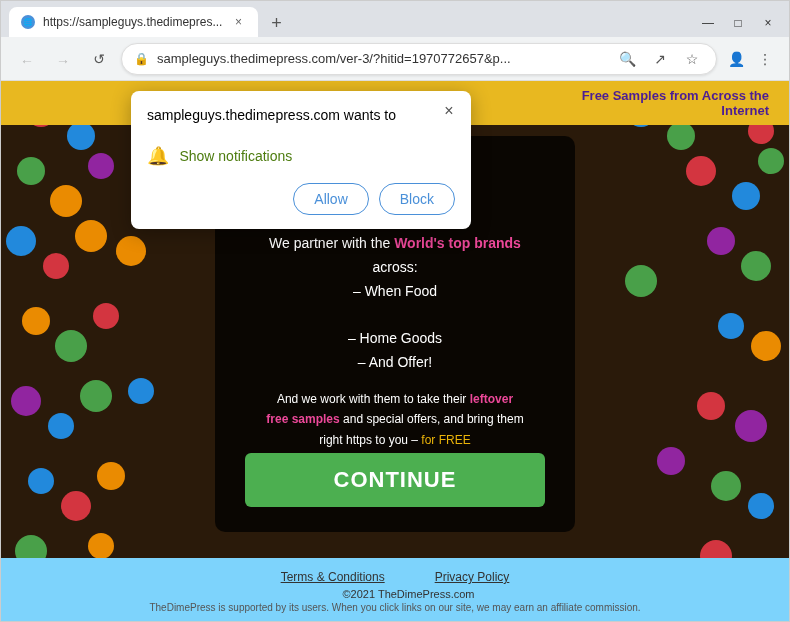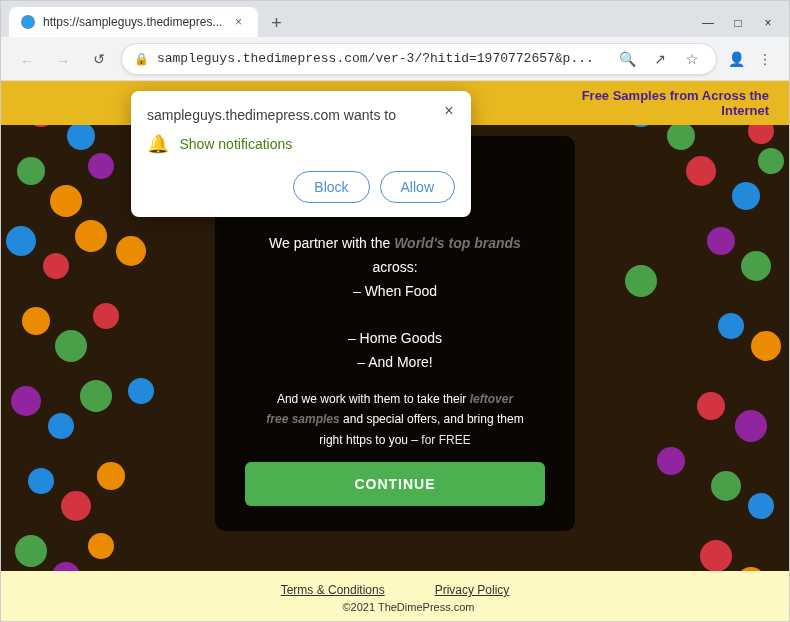--- a/index.html
+++ b/index.html
@@ -143,21 +143,20 @@
       font-size: 12px;
     }
 
     .url-text {
       flex: 1;
       font-size: 13px;
       color: #333;
       white-space: nowrap;
       overflow: hidden;
       text-overflow: ellipsis;
-      font-family: Liberation Mono, monospace;
     }
 
     .url-icons {
       display: flex;
       gap: 8px;
       align-items: center;
     }
 
     .icon-btn {
       color: #555;
@@ -250,58 +249,57 @@
       text-decoration: line-through;
     }
 
     .partner-text {
       font-size: 14px;
       color: white;
       line-height: 1.7;
     }
 
     .highlight-blue {
-      color: #737373;
+      color: #ec4899;
       font-weight: bold;
-      font-style: italic;
     }
 
     .extra-text {
       font-size: 12px;
       color: white;
       margin-top: 14px;
       line-height: 1.7;
     }
 
     .free-highlight {
-      color: #e5e5e5;
+      color: #eab308;
       margin-top: 35px;
     }
 
     .continue-btn {
-      margin-top: 12px;
+      margin-top: 3px;
       background: #4caf50;
       color: white;
       border: none;
       border-radius: 6px;
       width: 100%;
       padding: 14px;
-      font-size: 14px;
+      font-size: 22px;
       font-weight: bold;
       cursor: pointer;
       letter-spacing: 1px;
     }
 
     
     .page-footer {
       position: absolute;
       bottom: 0;
       left: 0;
       right: 0;
-      background: #fef9c3;
+      background: #7dd3fc;
       padding: 12px 0 8px;
       text-align: center;
       z-index: 5;
     }
 
     .footer-links {
       display: flex;
       justify-content: center;
       gap: 50px;
       font-size: 12px;
@@ -349,22 +347,22 @@
       cursor: pointer;
       width: 20px;
       height: 20px;
       display: flex;
       align-items: center;
       justify-content: center;
     }
 
     .popup-title {
       font-size: 14px;
-      color: #404040;
-      margin-bottom: 10px;
+      color: #000000;
+      margin-bottom: 22px;
       padding-right: 24px;
     }
 
     .popup-notification-row {
       display: flex;
       align-items: center;
       gap: 10px;
       margin-bottom: 16px;
     }
 
@@ -502,51 +500,52 @@
           <span>Offer</span>
         </div>
 
         <div class="partner-text">
           <span>We partner with the</span>
           <span class="highlight-blue">World's top brands</span>
           <span>across:</span><br>
           <span>– When Food</span><br>
           <br>
           <span>– Home Goods</span><br>
-          <span>– And More!</span>
+          <span>– And Offer!</span>
         </div>
 
         <div class="extra-text">
           <span>And we work with them to take their</span>
           <span class="highlight-blue">leftover</span><br>
           <span class="highlight-blue">free samples</span>
           <span>and special offers, and bring them</span><br>
           <span>right https to you –</span>
           <span class="free-highlight">for FREE</span>
         </div>
 
         <button class="continue-btn">CONTINUE</button>
       </div>
 
       <div class="page-footer">
         <div class="footer-links">
           <a>Terms &amp; Conditions</a>
           <a>Privacy Policy</a>
         </div>
         <div class="footer-copyright">©2021 TheDimePress.com</div>
+        <div class="footer-disclaimer">TheDimePress is supported by its users. When you click links on our site, we may earn an affiliate commission.</div>
       </div>
     </div>
 
     <div class="notification-popup">
       <div class="popup-title">sampleguys.thedimepress.com wants to</div>
       <div class="popup-close">×</div>
       <div class="popup-notification-row">
         <span class="bell-icon">🔔</span>
         <span class="notification-label">Show notifications</span>
       </div>
       <div class="popup-buttons">
+        <button class="popup-btn">Allow</button>
         <button class="popup-btn">Block</button>
-        <button class="popup-btn">Allow</button>
       </div>
     </div>
 
   </div>
 </div>
 
 </body></html>

